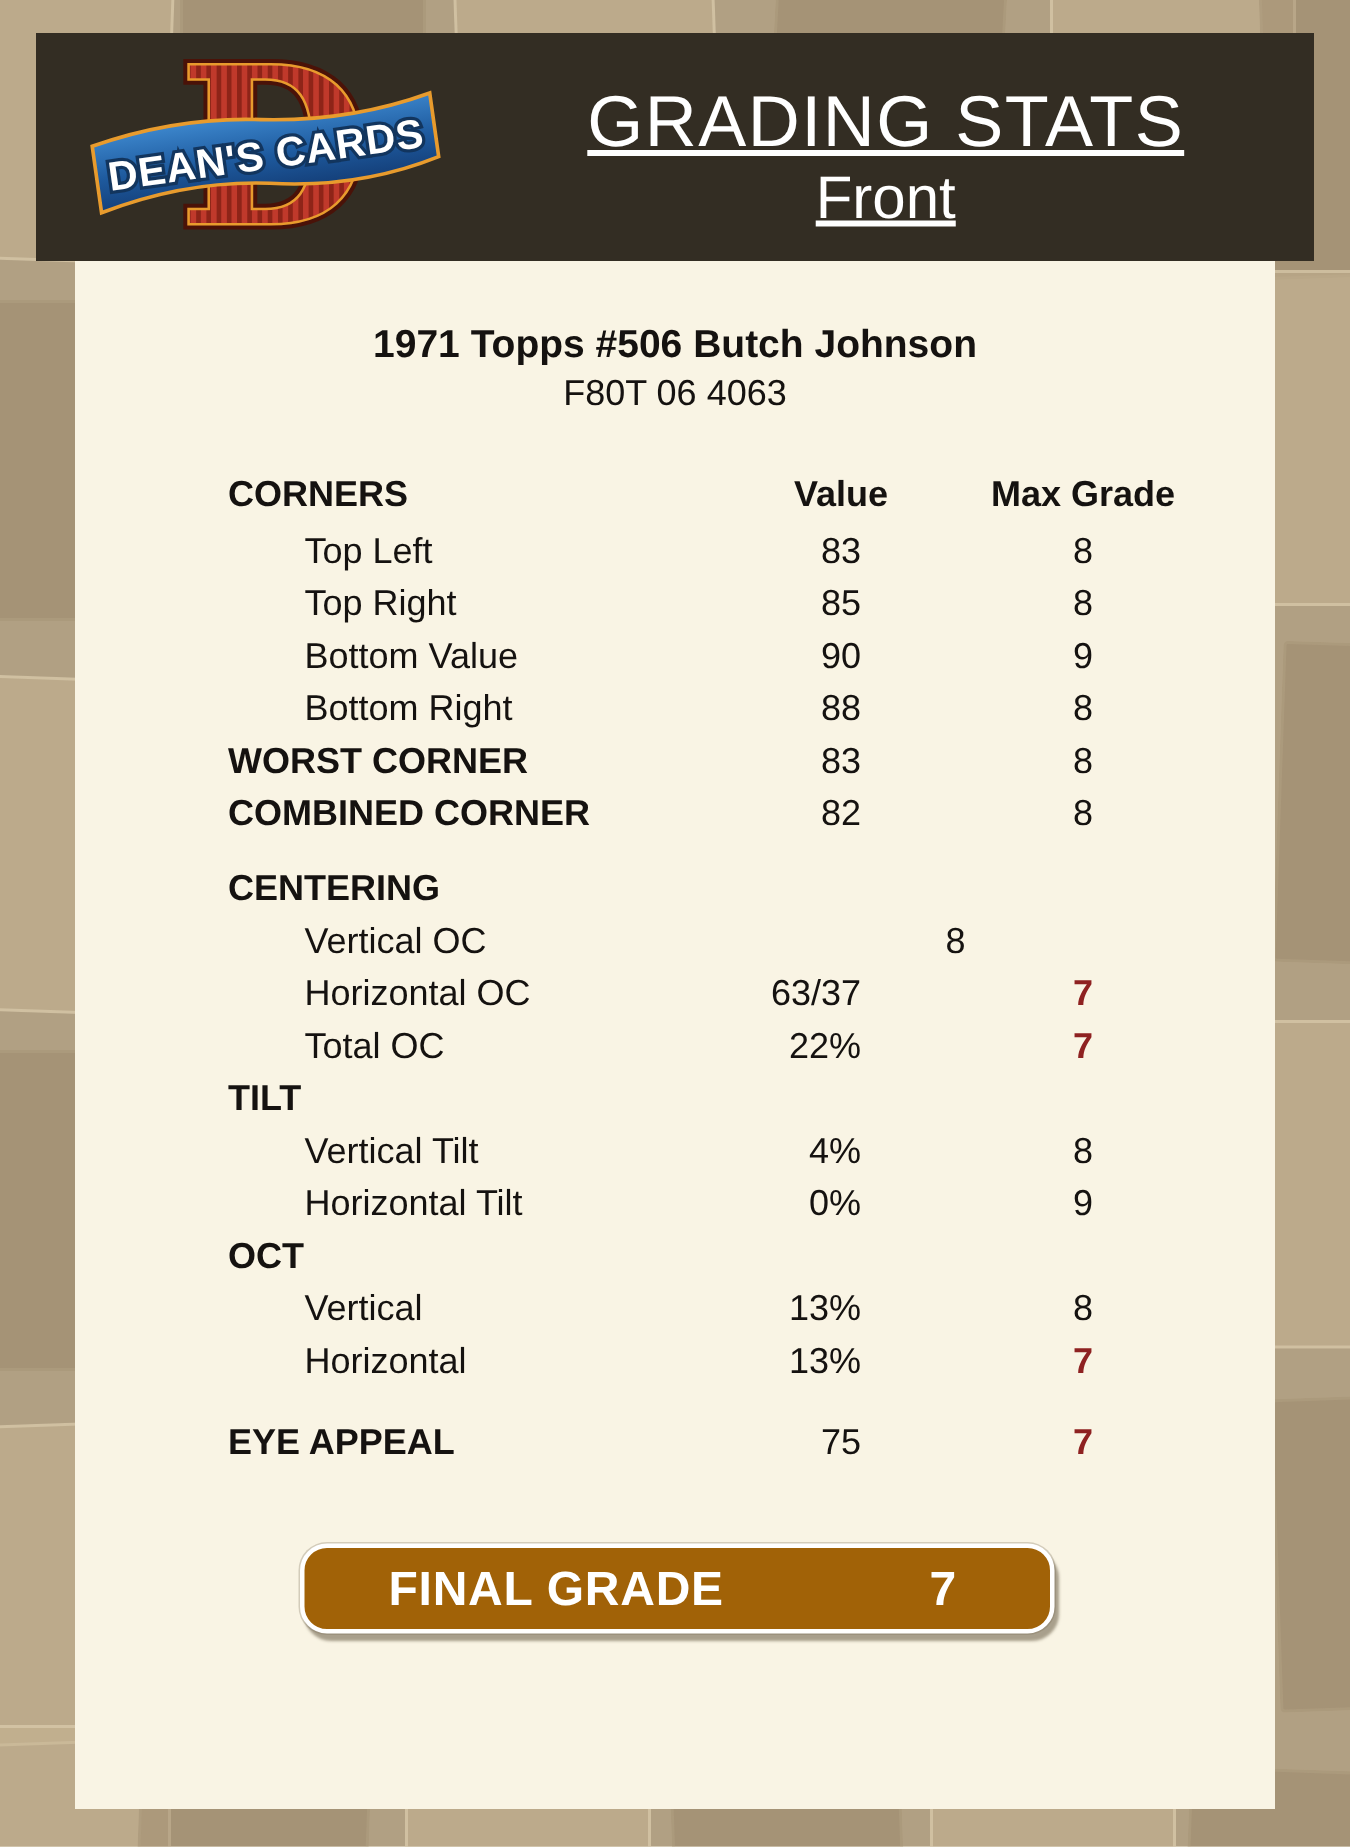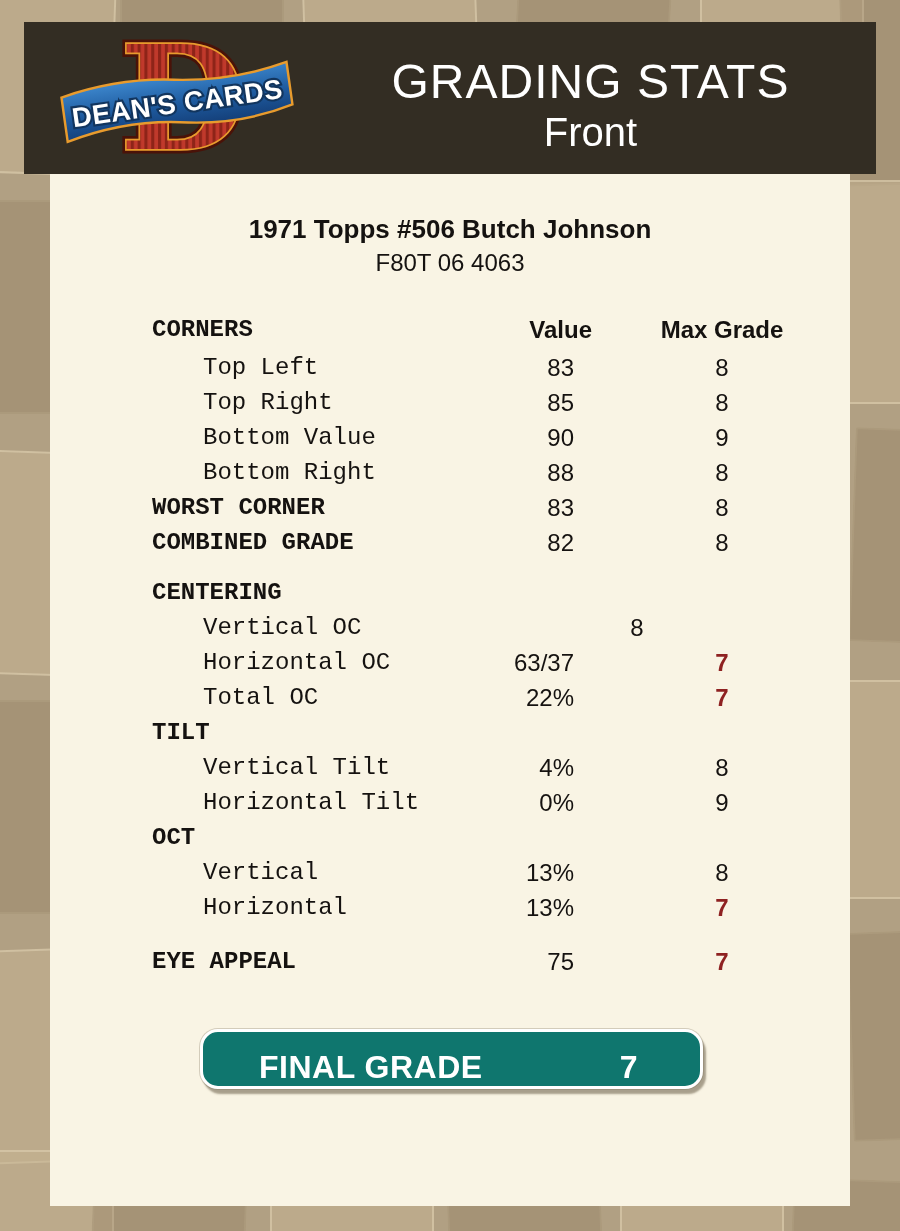--- a/index.html
+++ b/index.html
@@ -12,47 +12,47 @@
   .bg{position:absolute;inset:0;z-index:0;}
   .bg i{position:absolute;display:block;background:rgba(196,178,146,.55);
         border:2px solid rgba(227,213,184,.5);border-radius:3px;}
   .bg i.d{background:rgba(148,128,99,.40);border-color:rgba(180,162,130,.45);}
 
   .header{
     position:absolute;left:24px;top:22px;width:852px;height:152px;
     background:#332d23;display:flex;z-index:2;
   }
   .logo{width:255px;height:146px;margin:3px 0 0 26px;flex:none;}
-  .titles{flex:1;text-align:center;color:#ffffff;padding-top:32px;}
+  .titles{flex:1;text-align:center;color:#ffffff;padding-top:32px;text-decoration:underline;}
   .page-title{font-size:48px;line-height:56px;letter-spacing:1px;}
   .page-subtitle{font-size:40px;line-height:44px;}
 
   .panel{
     position:absolute;left:50px;top:174px;width:800px;height:1032px;
     background:#f9f4e4;z-index:1;color:#151210;
   }
   .card-title{margin-top:38px;text-align:center;font-size:26px;line-height:34px;font-weight:bold;}
   .card-id{margin-top:2px;text-align:center;font-size:24px;line-height:30px;}
 
   .gtable{margin:34px 0 0 102px;width:700px;}
   .trow{display:flex;height:35px;align-items:center;font-size:24px;}
-  .c-label{width:270px;box-sizing:border-box;font-family:Liberation Mono, monospace;}
+  .c-label{width:270px;box-sizing:border-box;}
   .trow.indent .c-label{padding-left:51px;}
   .trow.bold .c-label{font-weight:bold;}
   .c-value{width:170px;box-sizing:border-box;text-align:right;padding-right:18px;white-space:nowrap;}
   .c-max{flex:1;text-align:center;}
   .trow.hdr .c-label,.trow.hdr .c-value,.trow.hdr .c-max{font-weight:bold;}
   .trow.hdr .c-value{padding-right:0;}
   .c-max.red{color:#8e2121;font-weight:bold;}
 
   .final-btn{
     margin:50px 0 0 150px;width:503px;height:60px;box-sizing:border-box;
-    background:#0f766e;border:3px solid #ffffff;border-radius:18px;
+    background:#a16207;border:3px solid #ffffff;border-radius:18px;
     box-shadow:3px 5px 2px rgba(125,113,92,.65), 0 0 0 1px rgba(140,128,108,.35);
-    display:flex;align-items:flex-end;padding:0 62px 0 56px;
+    display:flex;align-items:center;padding:0 62px 0 56px;
     color:#ffffff;font-size:32px;font-weight:bold;letter-spacing:.5px;cursor:pointer;
   }
   .final-grade-value{margin-left:auto;}
 </style>
 </head>
 <body>
 
 <div class="bg">
   <i style="left:-60px;top:-50px;width:170px;height:220px;transform:rotate(2deg)"></i>
   <i class="d" style="left:120px;top:-160px;width:160px;height:200px"></i>
@@ -133,21 +133,21 @@
     <span class="c-label">Bottom Right</span>
     <span class="c-value">88</span>
     <span class="c-max">8</span>
   </div>
       <div class="trow bold">
     <span class="c-label">WORST CORNER</span>
     <span class="c-value">83</span>
     <span class="c-max">8</span>
   </div>
       <div class="trow bold">
-    <span class="c-label">COMBINED GRADE</span>
+    <span class="c-label">COMBINED CORNER</span>
     <span class="c-value">82</span>
     <span class="c-max">8</span>
   </div>
       <div class="trow bold" style="margin-top: 15px;">
     <span class="c-label">CENTERING</span>
     <span class="c-value"></span>
     <span class="c-max"></span>
   </div>
       <div class="trow indent">
     <span class="c-label">Vertical OC</span>

